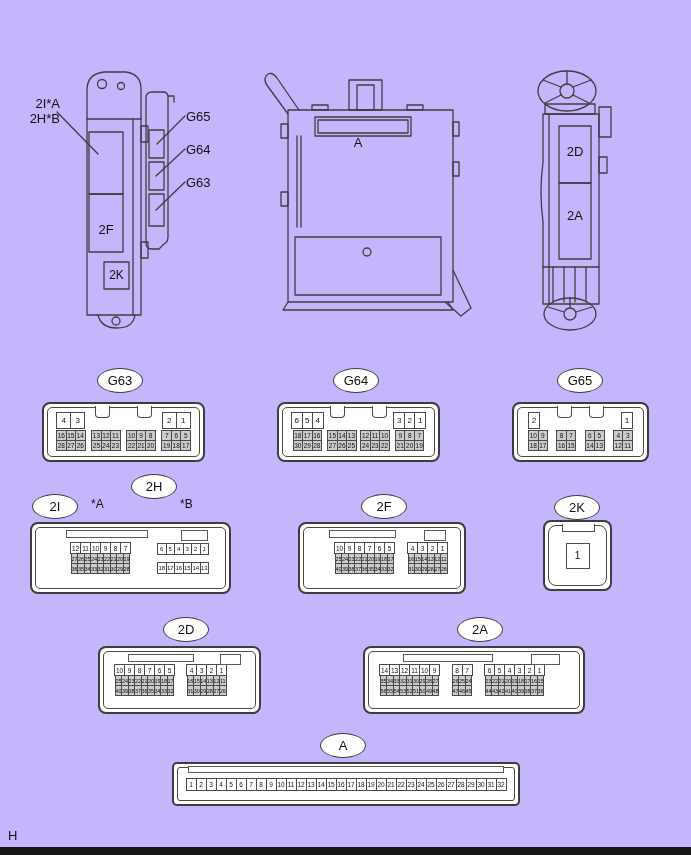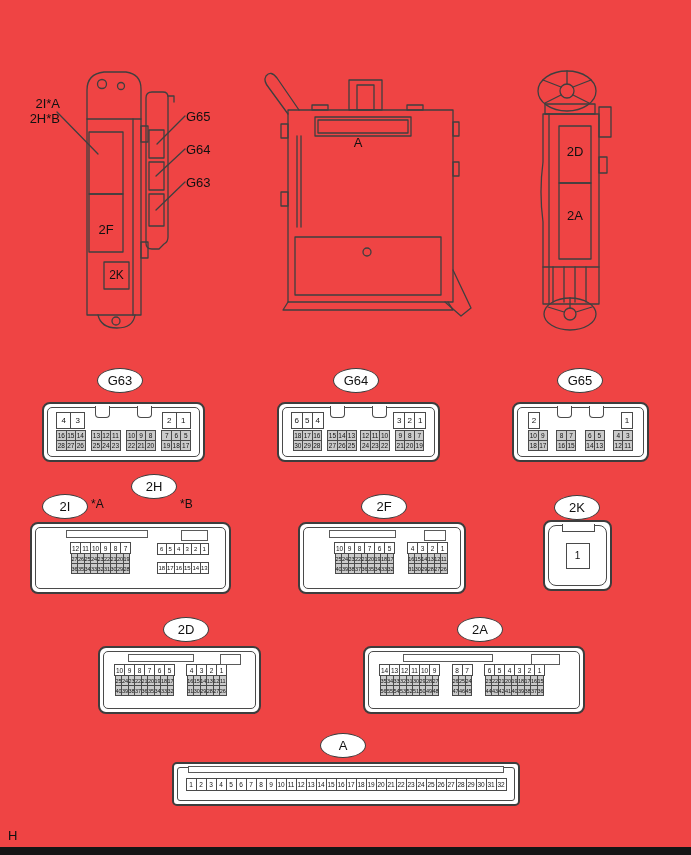--- a/index.html
+++ b/index.html
@@ -1,16 +1,16 @@
 <!DOCTYPE html>
 <html><head>
 <meta charset="utf-8">
 <style>
   html,body{margin:0;padding:0;background:#fff;}
-  .canvas{position:relative;width:691px;height:855px;background:#ef4444;overflow:hidden;
+  .canvas{position:relative;width:691px;height:855px;background:#c4b5fd;overflow:hidden;
           font-family:"Liberation Sans","DejaVu Sans",sans-serif;color:#111;}
 
   svg{position:absolute;overflow:visible;}
   svg path,svg rect,svg line,svg circle,svg ellipse{
     stroke:#3f3f3f;fill:none;stroke-width:1.3;stroke-linejoin:round;stroke-linecap:round;}
 
   
   .conn-body{position:absolute;box-sizing:border-box;background:#fff;
              border:2px solid #3d3d3d;border-radius:8px;padding:3px;}
   .conn-inner{position:relative;box-sizing:border-box;height:100%;
@@ -172,21 +172,21 @@
   <div class="oval" style="left:97px;top:368px">
     <span>G63</span>
     </div>
   <div class="oval" style="left:333px;top:368px">
     <span>G64</span>
     </div>
   <div class="oval" style="left:557px;top:368px">
     <span>G65</span>
     </div>
 
-  <div class="oval" style="left:42px;top:494px">
+  <div class="oval" style="left:32px;top:494px">
     <span>2I</span>
     </div>
   <span class="suffix" style="left:91px;top:497px">*A</span>
   <div class="oval" style="left:131px;top:474px">
     <span>2H</span>
     </div>
   <span class="suffix" style="left:180px;top:497px">*B</span>
 
   <div class="oval" style="left:361px;top:494px">
     <span>2F</span>

